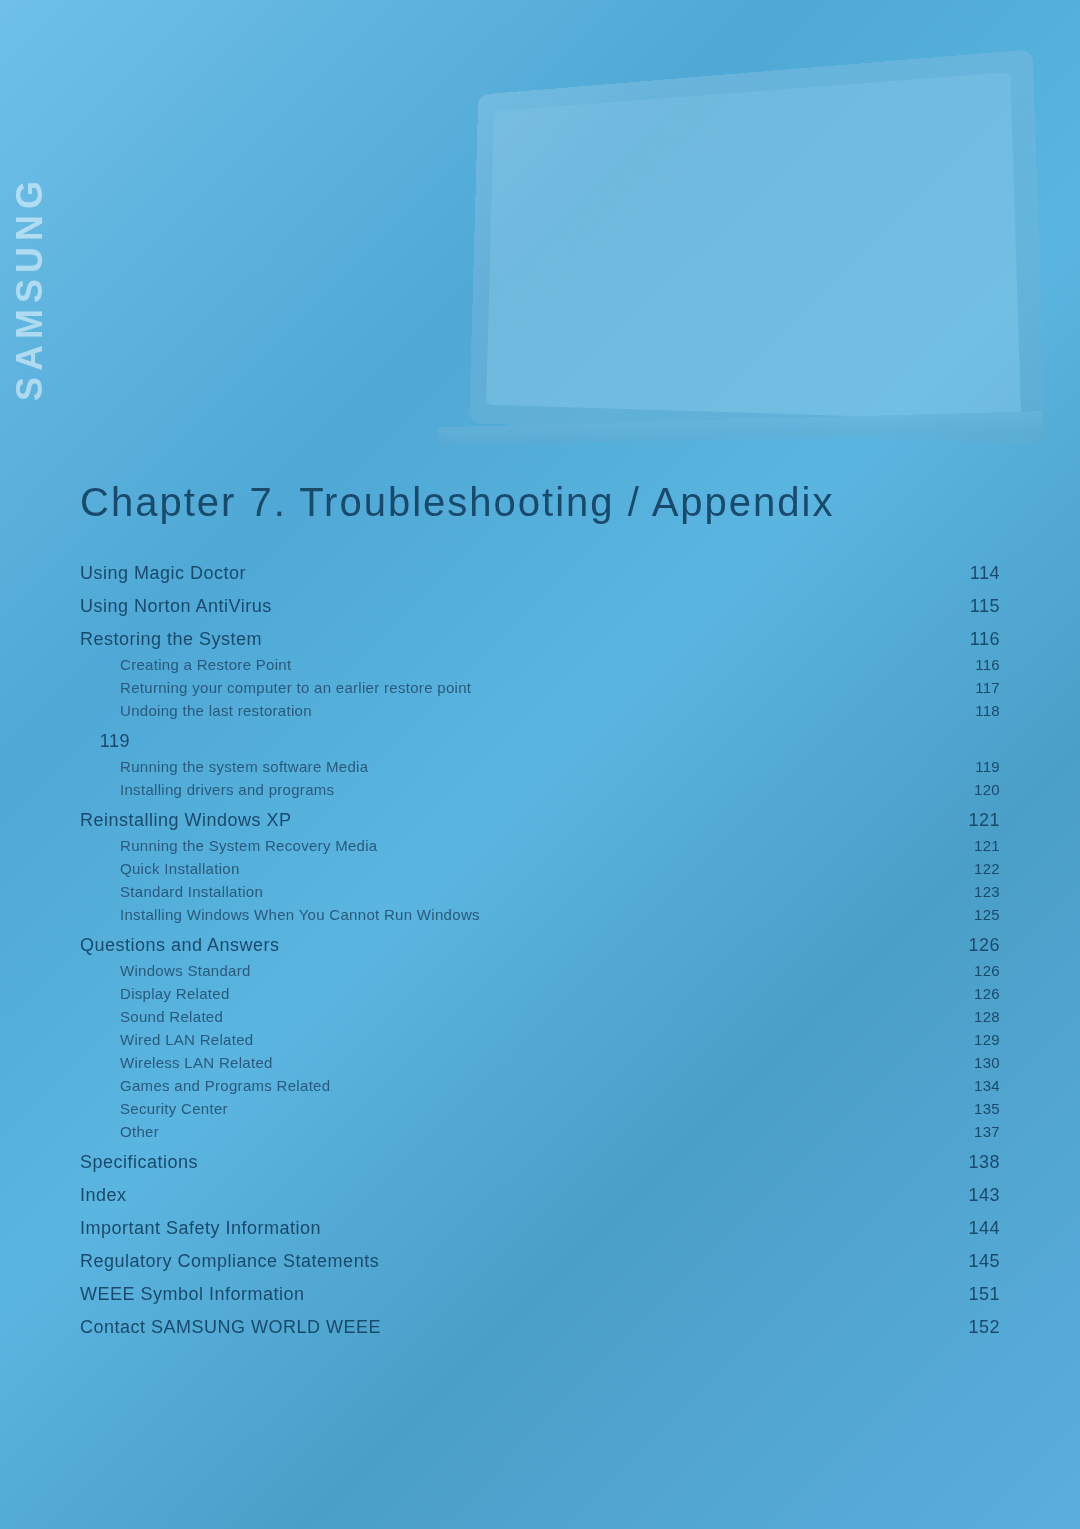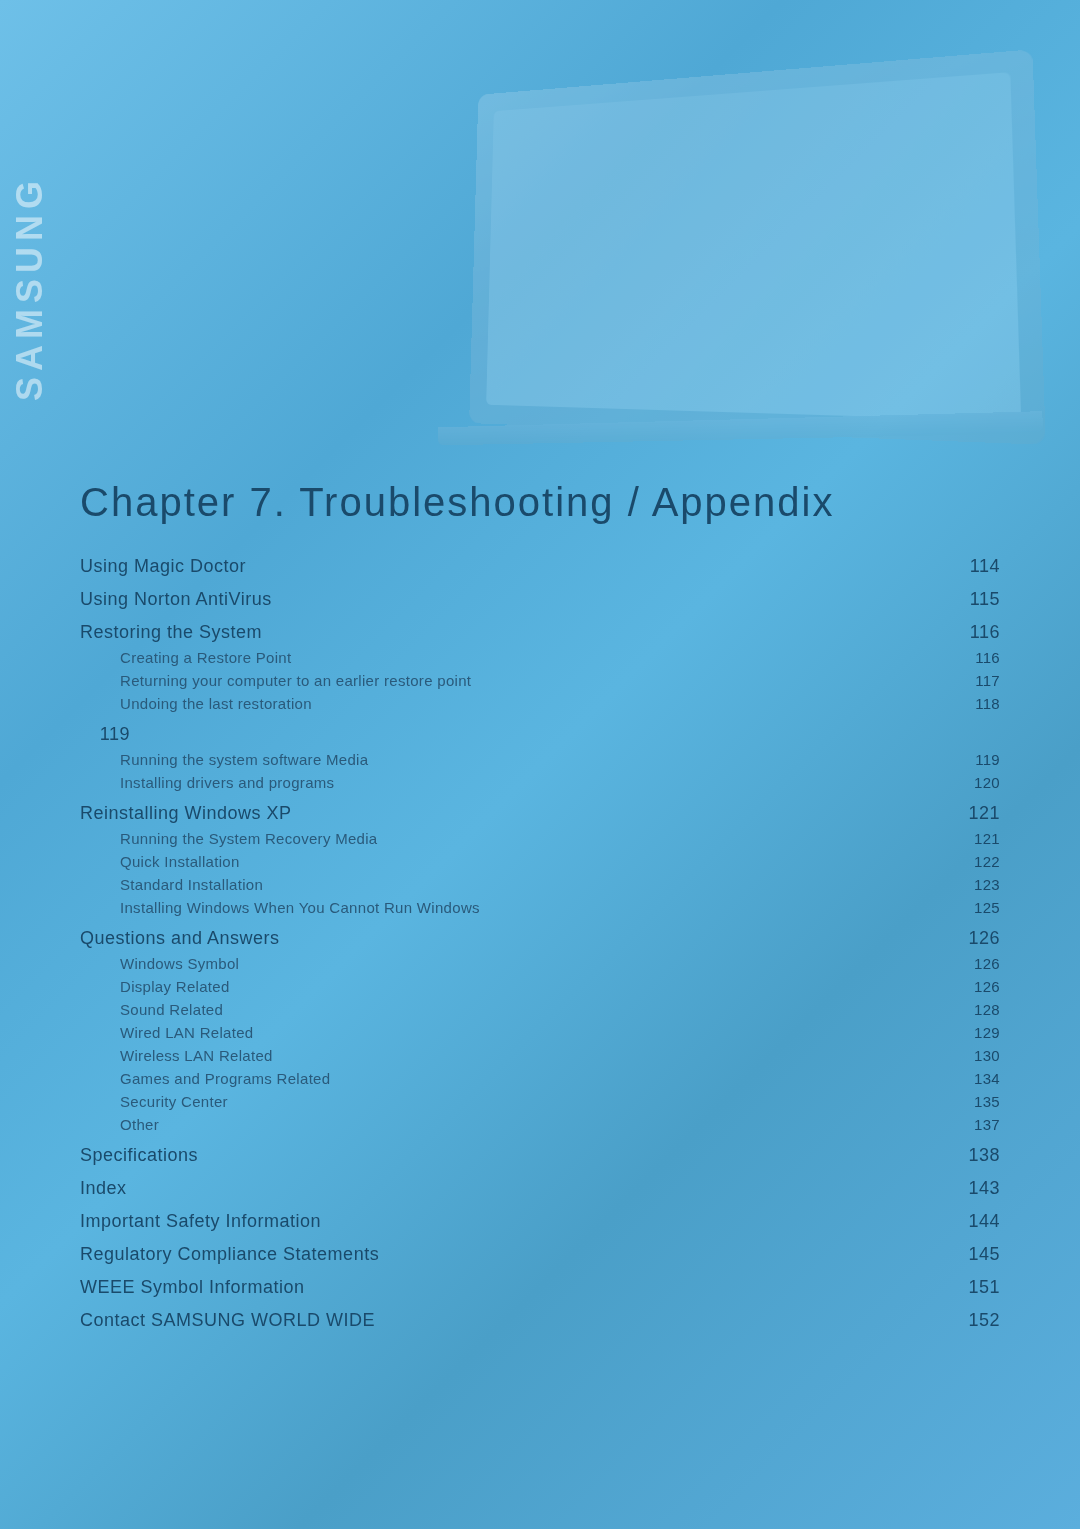--- a/index.html
+++ b/index.html
@@ -97,21 +97,21 @@
       right: 0;
       bottom: 0;
       z-index: 5;
       padding: 0 80px 40px 80px;
     }
 
     .chapter-title {
       font-family: Arial, sans-serif;
       font-size: 40px;
       color: #1a4a6b;
-      margin-bottom: 28px;
+      margin-bottom: 35px;
       letter-spacing: 2px;
       font-weight: normal;
     }
 
     .toc-container {
       width: 100%;
     }
 
     .toc-item {
       display: flex;
@@ -225,21 +225,21 @@
       </div>
       <div class="toc-item level2">
         <span class="toc-title">Installing Windows When You Cannot Run Windows</span>
         <span class="toc-page">125</span>
       </div>
       <div class="toc-item level1">
         <span class="toc-title">Questions and Answers</span>
         <span class="toc-page">126</span>
       </div>
       <div class="toc-item level2">
-        <span class="toc-title">Windows Symbol</span>
+        <span class="toc-title">Windows Standard</span>
         <span class="toc-page">126</span>
       </div>
       <div class="toc-item level2">
         <span class="toc-title">Display Related</span>
         <span class="toc-page">126</span>
       </div>
       <div class="toc-item level2">
         <span class="toc-title">Sound Related</span>
         <span class="toc-page">128</span>
       </div>
@@ -277,17 +277,17 @@
       </div>
       <div class="toc-item level1">
         <span class="toc-title">Regulatory Compliance Statements</span>
         <span class="toc-page">145</span>
       </div>
       <div class="toc-item level1">
         <span class="toc-title">WEEE Symbol Information</span>
         <span class="toc-page">151</span>
       </div>
       <div class="toc-item level1">
-        <span class="toc-title">Contact SAMSUNG WORLD WIDE</span>
+        <span class="toc-title">Contact SAMSUNG WORLD WEEE</span>
         <span class="toc-page">152</span>
       </div>
     </div>
 </div>
 
 </body></html>

